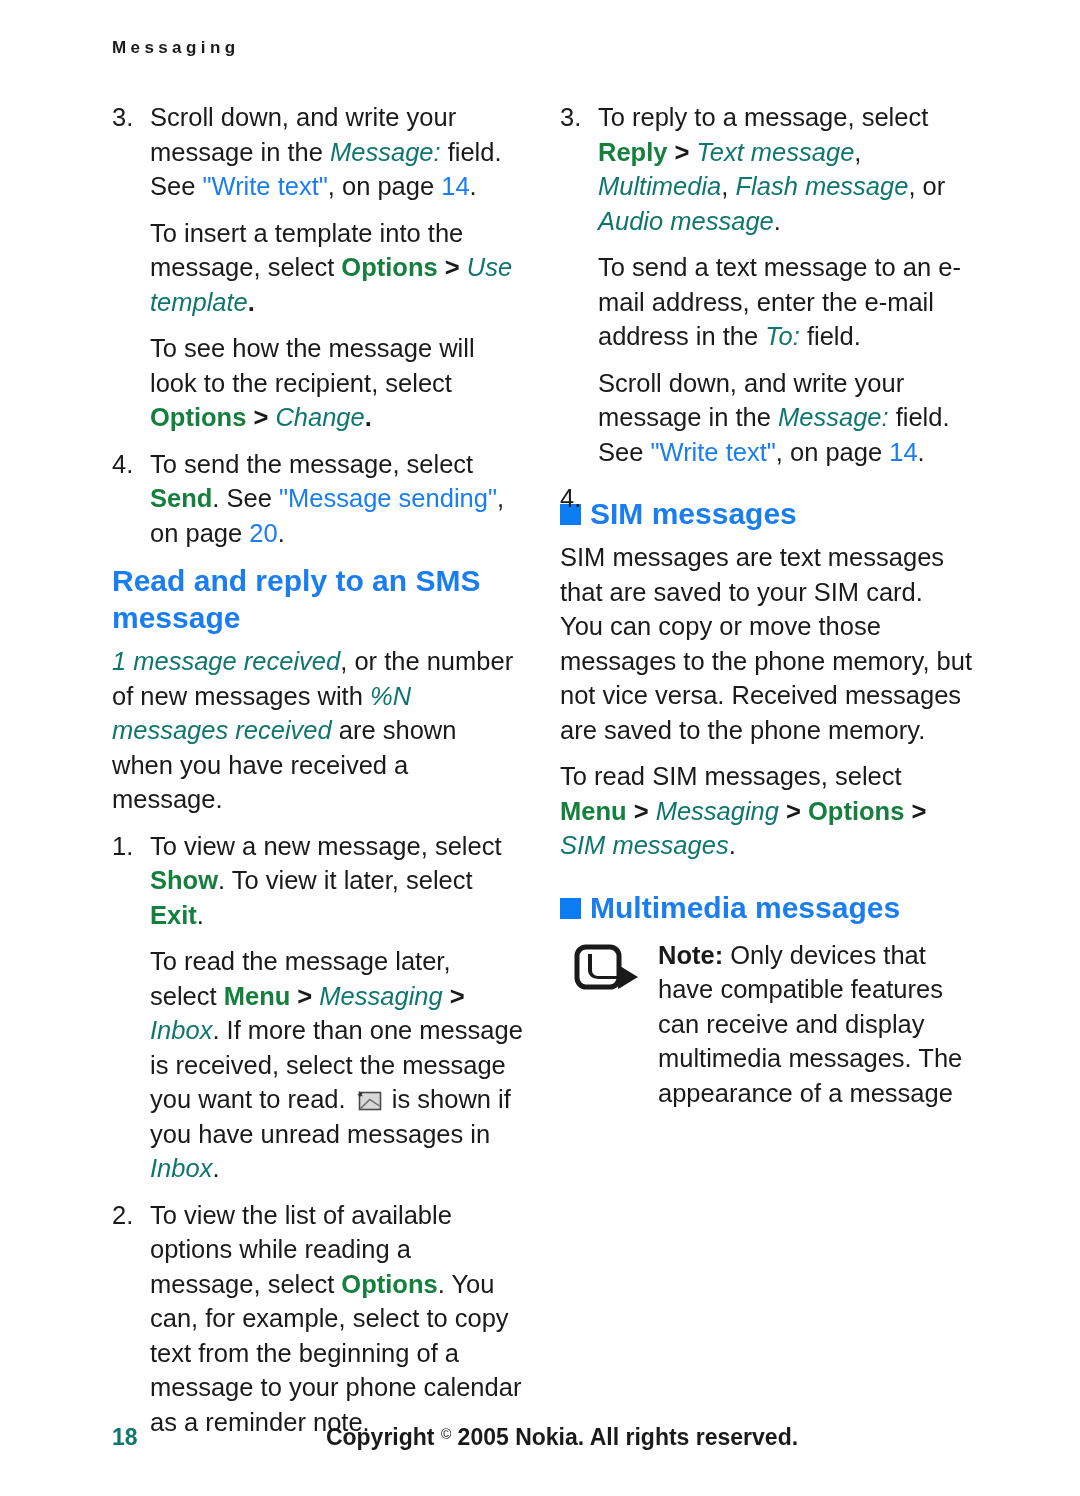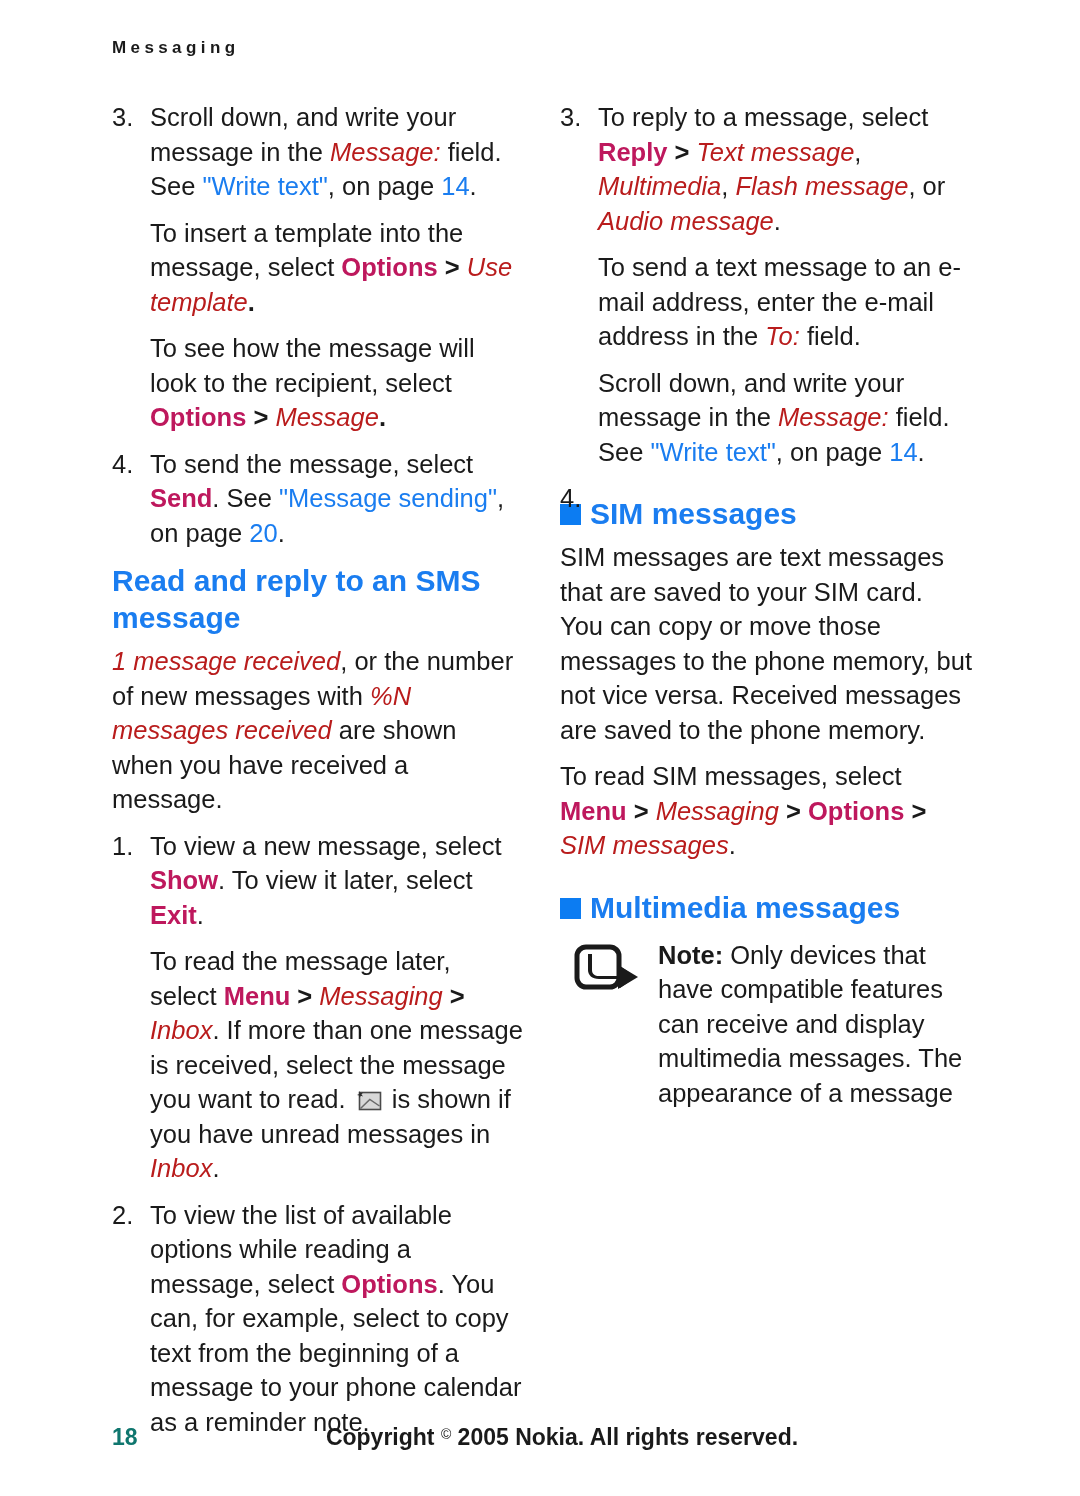--- a/index.html
+++ b/index.html
@@ -55,22 +55,22 @@
   }
   .li .num {
     position: absolute;
     left: 0;
     top: 0;
     width: 30px;
     text-align: left;
   }
 
   
-  .ui        { color: #be185d; font-weight: bold; }
-  .uii       { color: #b91c1c; font-style: italic; }
+  .ui        { color: #15803d; font-weight: bold; }
+  .uii       { color: #0f766e; font-style: italic; }
   .lnk       { color: #1a7df0; }
   .gt        { color: #1a1a1a; font-weight: bold; }
   .b         { font-weight: bold; }
 
   
   .h2 {
     color: #1a7df0;
     font-size: 30px;
     line-height: 37px;
     font-weight: bold;
@@ -147,21 +147,21 @@
 
   <div class="col col-left">
 
     <div class="li">
       <span class="num">3.</span>
       <span><span>Scroll down, and write your message in the </span><span class="uii">Message:</span><span> field. See </span><span class="lnk">"Write text"</span><span>, on page </span><span class="lnk">14</span><span>.</span></span>
     </div>
 
     <div class="p"><span>To insert a template into the message, select </span><span class="ui">Options</span><span class="gt"> &gt; </span><span class="uii">Use template</span><span class="b">.</span></div>
 
-    <div class="p"><span>To see how the message will look to the recipient, select </span><span class="ui">Options</span><span class="gt"> &gt; </span><span class="uii">Message</span><span class="b">.</span></div>
+    <div class="p"><span>To see how the message will look to the recipient, select </span><span class="ui">Options</span><span class="gt"> &gt; </span><span class="uii">Change</span><span class="b">.</span></div>
 
     <div class="li">
       <span class="num">4.</span>
       <span><span>To send the message, select </span><span class="ui">Send</span><span>. See </span><span class="lnk">"Message sending"</span><span>, on page </span><span class="lnk">20</span><span>.</span></span>
     </div>
 
     <div class="h2">Read and reply to an SMS message</div>
 
     <div class="p flush"><span class="uii">1 message received</span><span>, or the number of new messages with </span><span class="uii">%N messages received</span><span> are shown when you have received a message.</span></div>
 

